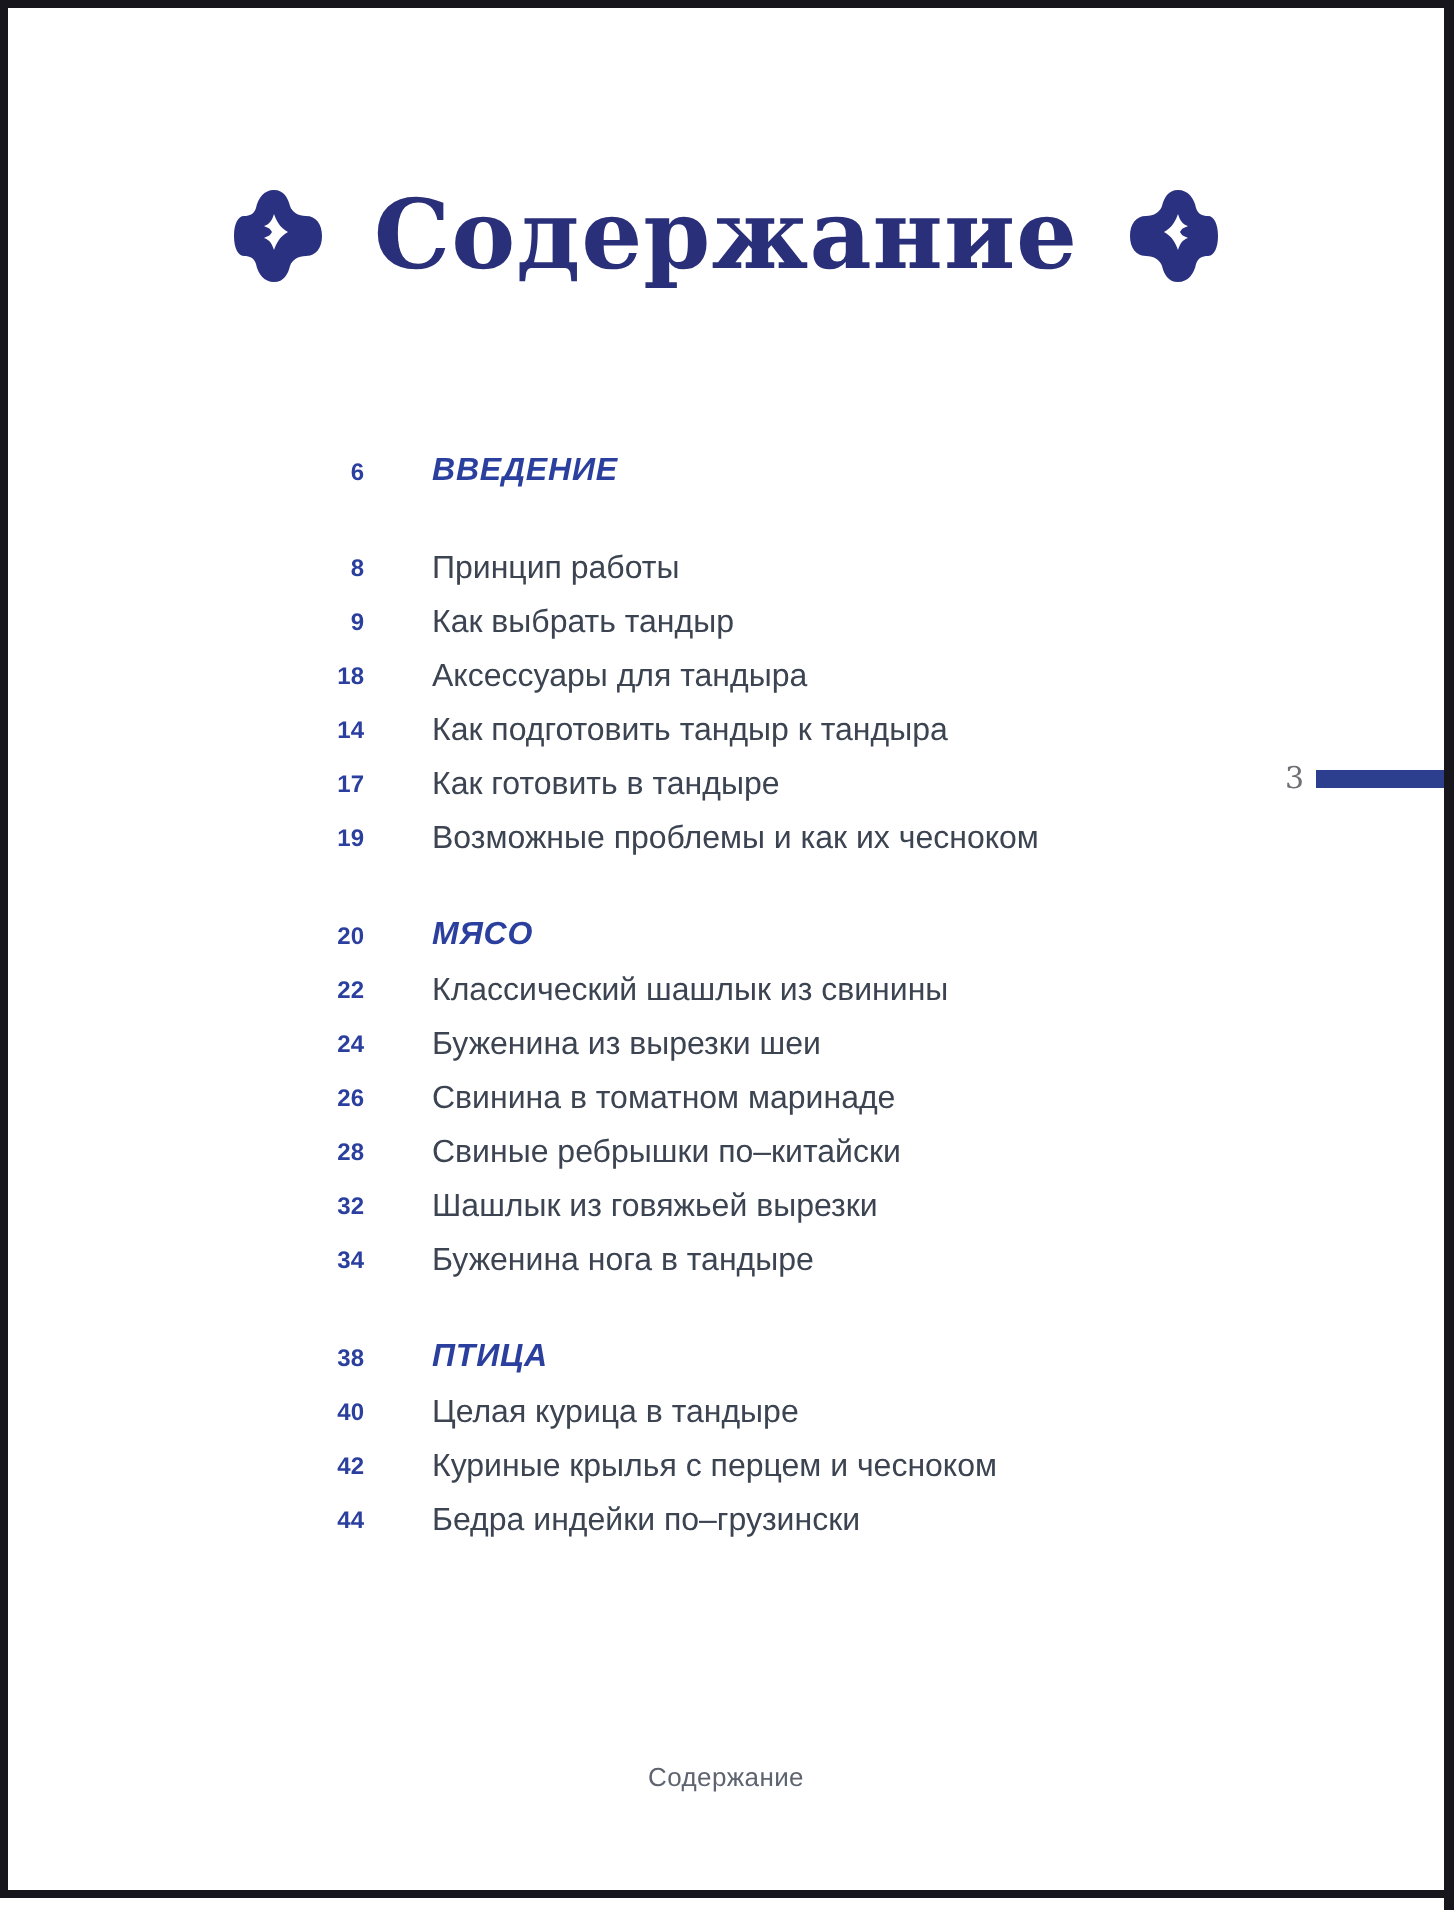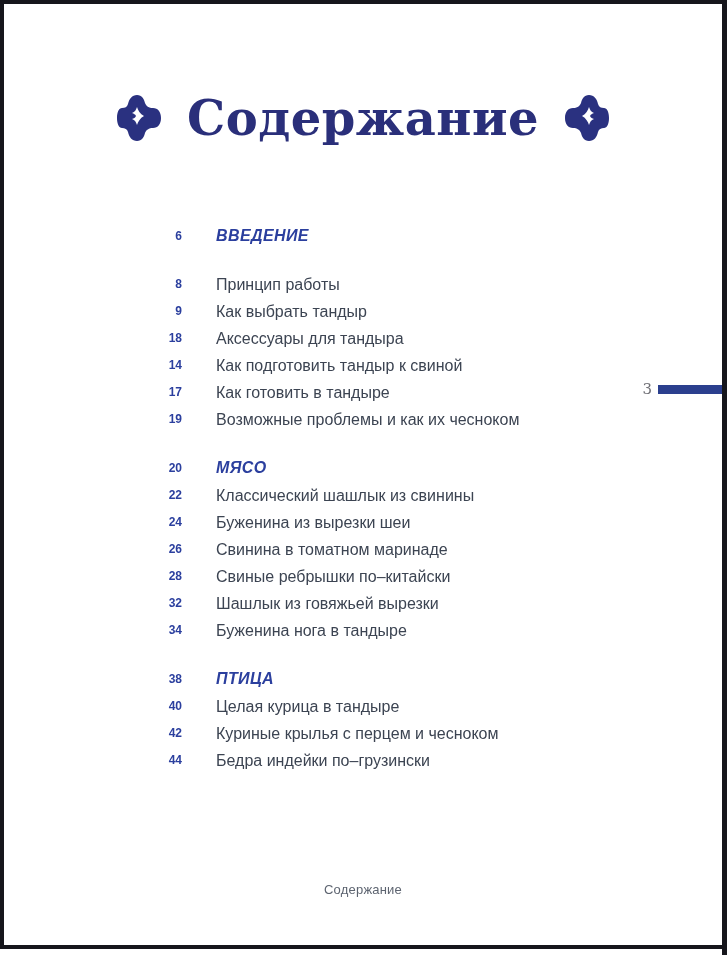--- a/index.html
+++ b/index.html
@@ -200,21 +200,21 @@
         <div class="toc-row">
           <div class="num">9</div>
           <div class="label">Как выбрать тандыр</div>
         </div>
         <div class="toc-row">
           <div class="num">18</div>
           <div class="label">Аксессуары для тандыра</div>
         </div>
         <div class="toc-row">
           <div class="num">14</div>
-          <div class="label">Как подготовить тандыр к свиной</div>
+          <div class="label">Как подготовить тандыр к тандыра</div>
         </div>
         <div class="toc-row">
           <div class="num">17</div>
           <div class="label">Как готовить в тандыре</div>
         </div>
         <div class="toc-row">
           <div class="num">19</div>
           <div class="label">Возможные проблемы и как их чесноком</div>
         </div>
         <div class="toc-row section gap-lg">

